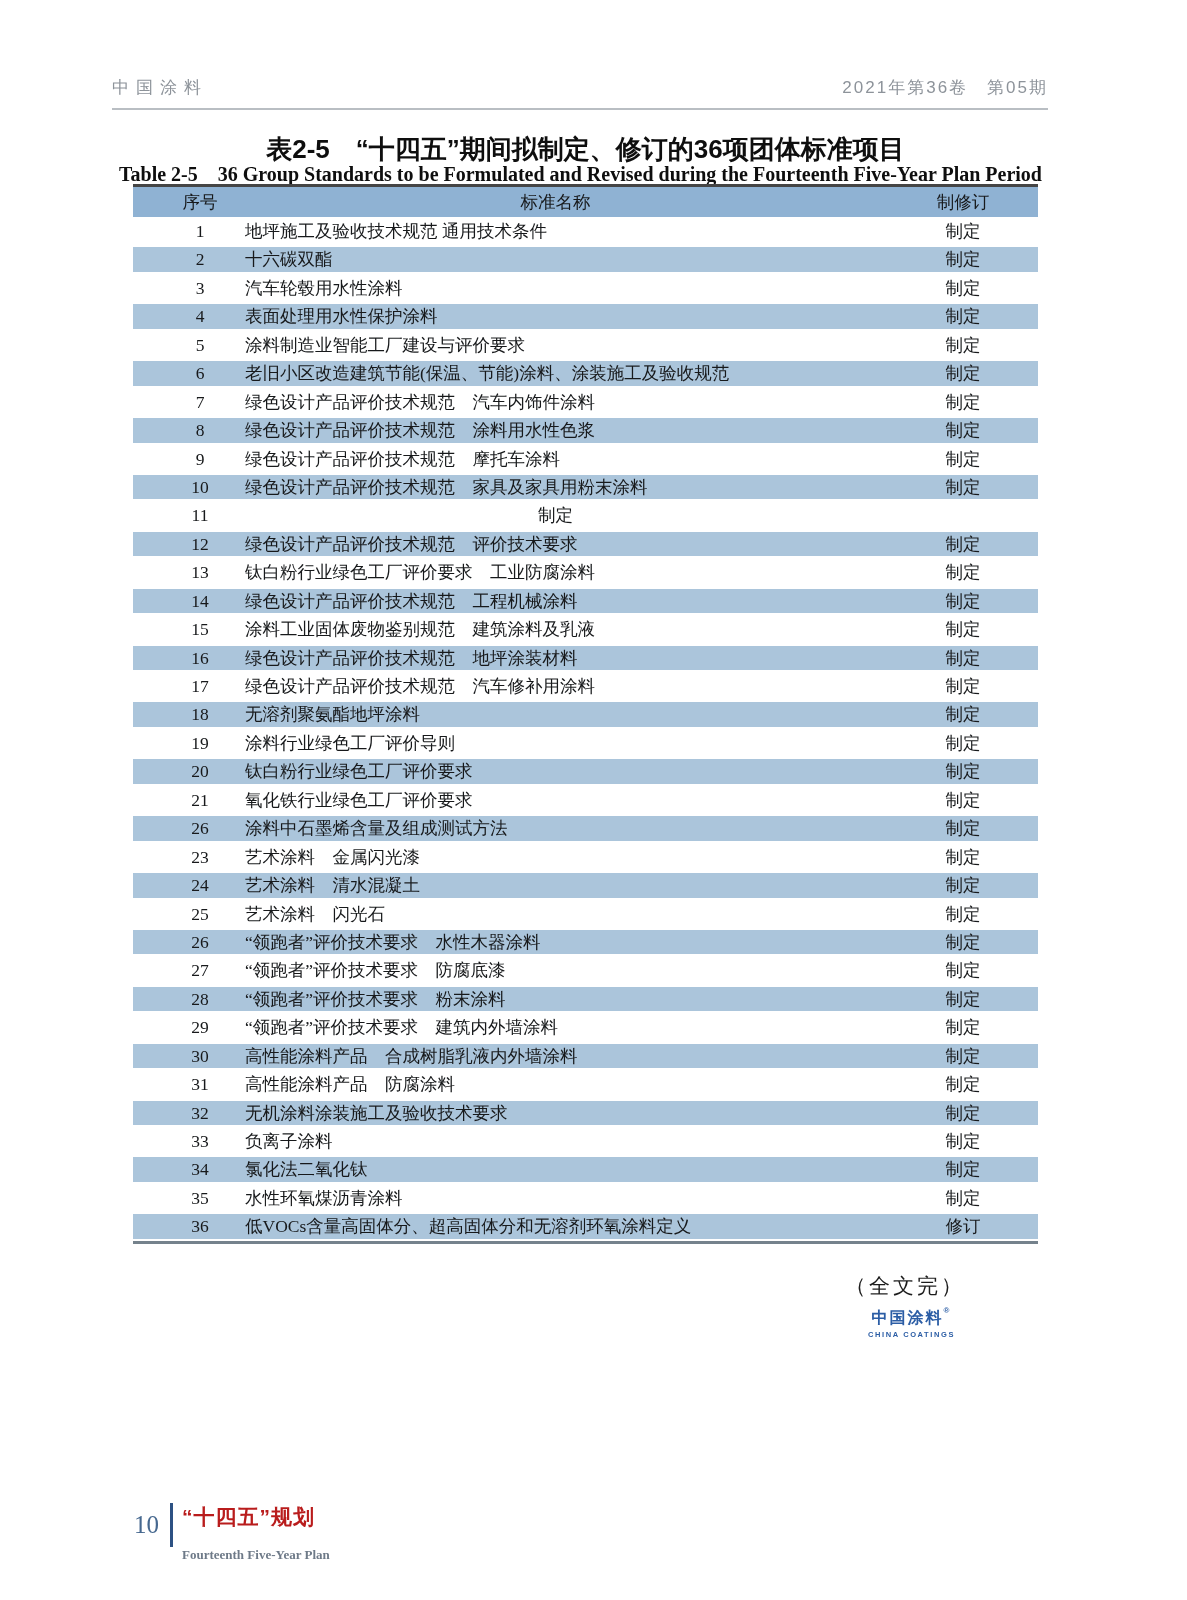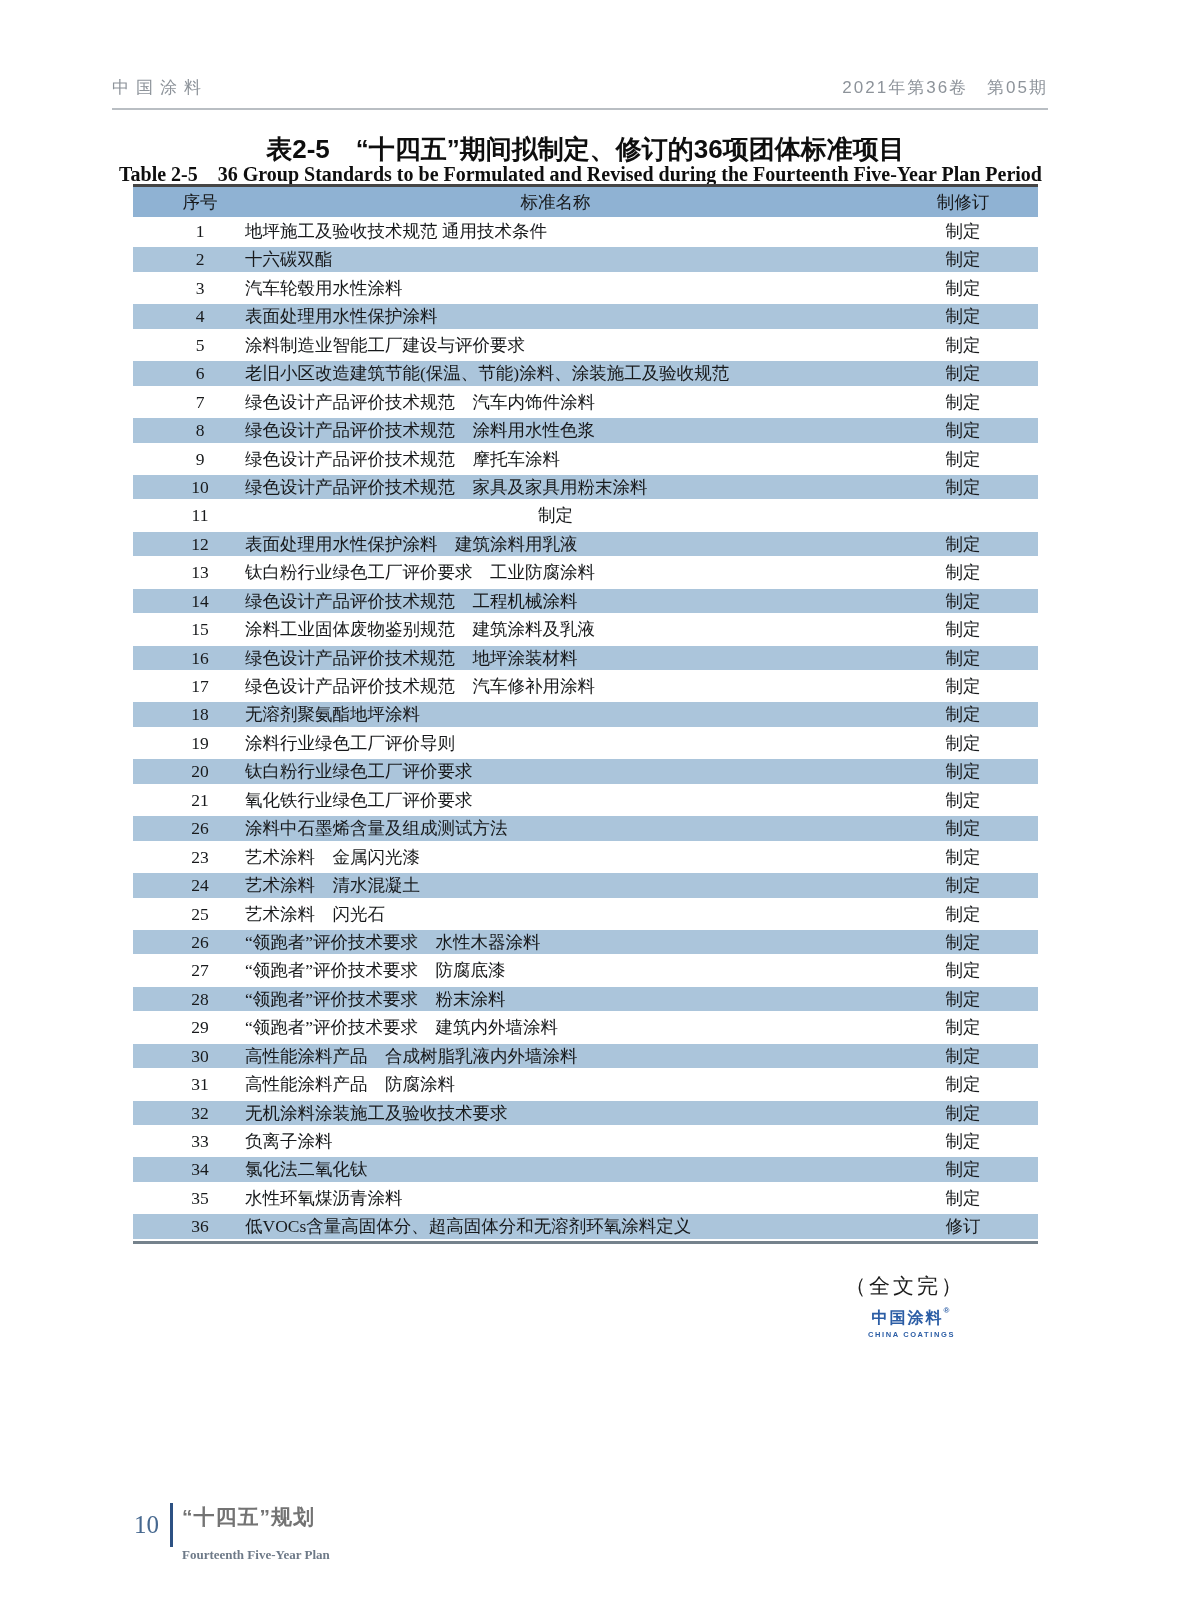--- a/index.html
+++ b/index.html
@@ -74,21 +74,21 @@
   }
   .page-number {
     font-family:"Liberation Serif", serif; font-size:25px; color:#46688f;
     margin-top:8px;
   }
   .footer-bar {
     width:3px; height:44px; background:#2d5183; margin:0 9px 0 11px;
   }
   .footer-zh {
     font-family:"Liberation Sans", sans-serif; font-weight:bold;
-    font-size:21px; color:#737373; letter-spacing:1px;
+    font-size:21px; color:#b91c1c; letter-spacing:1px;
   }
   .footer-en {
     font-family:"Liberation Serif", serif; font-weight:bold;
     font-size:13px; color:#6e7a88; margin-top:16px;
   }
 </style>
 </head>
 <body>
 
 <div class="page">
@@ -168,21 +168,21 @@
       <div class="cell-action">制定</div>
     </div>
 
     <div class="trow">
       <div class="cell-no">11</div>
       <div class="cell-action">制定</div>
     </div>
 
     <div class="trow">
       <div class="cell-no">12</div>
-      <div class="cell-name">表面处理用水性保护涂料　建筑涂料用乳液</div>
+      <div class="cell-name">绿色设计产品评价技术规范　评价技术要求</div>
       <div class="cell-action">制定</div>
     </div>
 
     <div class="trow">
       <div class="cell-no">13</div>
       <div class="cell-name">钛白粉行业绿色工厂评价要求　工业防腐涂料</div>
       <div class="cell-action">制定</div>
     </div>
 
     <div class="trow">

